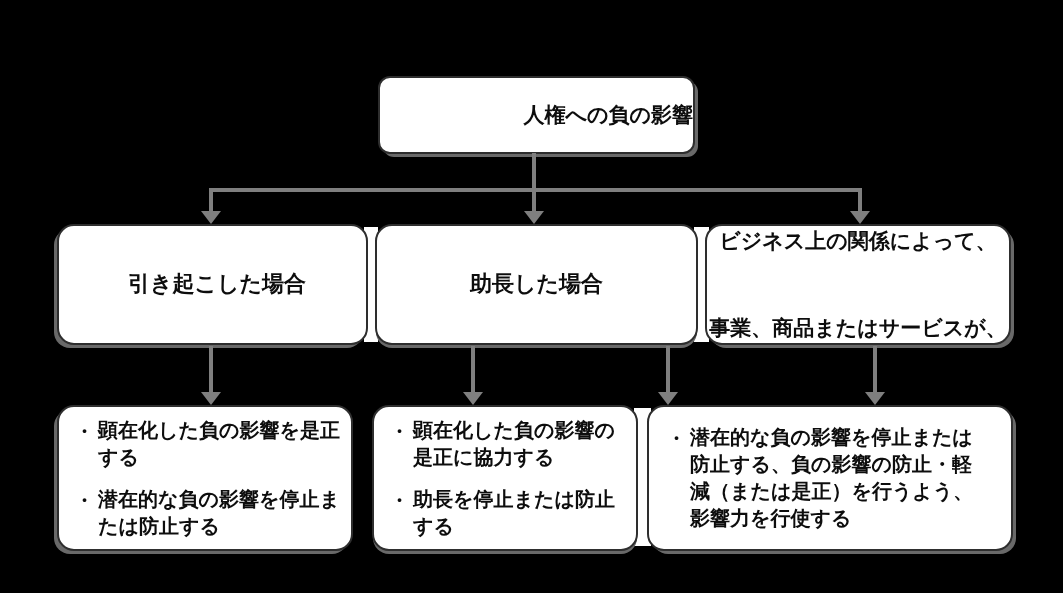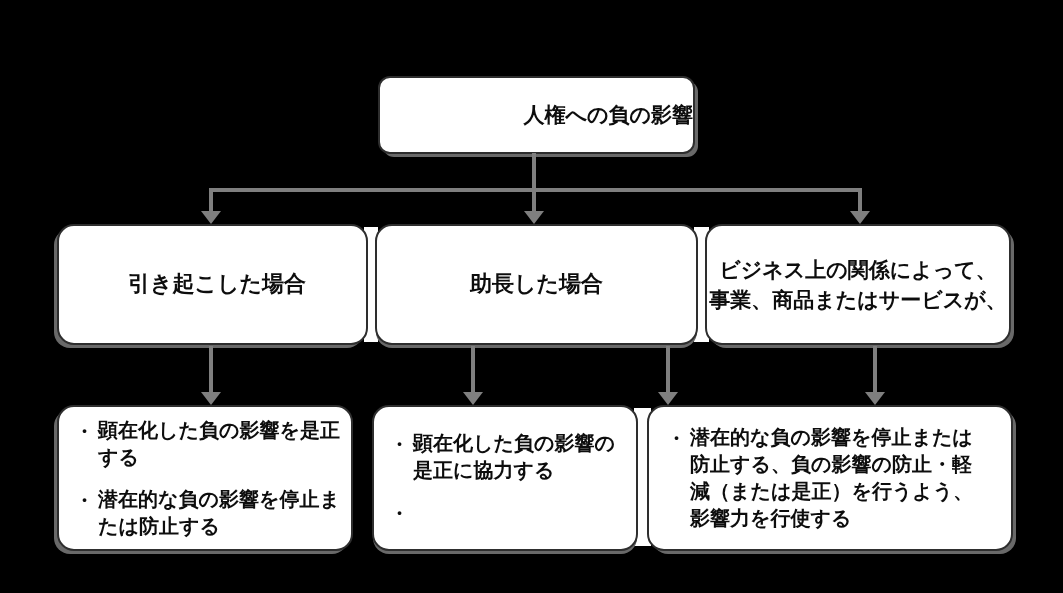--- a/index.html
+++ b/index.html
@@ -96,21 +96,21 @@
   <div class="arrow-head" style="left:524px; top:211px;"></div>
   <div class="vline" style="left:858px; top:190px; width:4px; height:21px;"></div>
   <div class="arrow-head" style="left:850px; top:211px;"></div>
 
   <div class="box shadow-l cond-label" style="left:57px; top:224px; width:311px; height:121px; border-radius:17px;">
     <span>引き起こした場合</span>
   </div>
   <div class="box shadow-d cond-label" style="left:375px; top:224px; width:323px; height:121px; border-radius:17px;">
     <span>助長した場合</span>
   </div>
-  <div class="box shadow-r cond-lines" style="left:705px; top:224px; width:306px; height:121px; border-radius:17px; flex-direction:column;">
+  <div class="box shadow-r cond-lines" style="left:705px; top:224px; width:306px; height:121px; border-radius:17px; flex-direction:column;justify-content:space-between;">
     <div>ビジネス上の関係によって、</div>
     <div>事業、商品またはサービスが、</div>
   </div>
 
   <div class="vline" style="left:209px; top:346px; width:4px; height:46px;"></div>
   <div class="arrow-head" style="left:201px; top:392px;"></div>
 
   <div class="vline" style="left:471px; top:346px; width:4px; height:46px;"></div>
   <div class="arrow-head" style="left:463px; top:392px;"></div>
 
@@ -131,20 +131,21 @@
     </div>
   </div>
 
   <div class="box shadow-d bullets-box" style="left:372px; top:405px; width:266px; height:146px; border-radius:17px;">
     <div class="bullet-row">
       <span class="bullet-marker">•</span>
       <span class="bullet-text">顕在化した負の影響の是正に協力する</span>
     </div>
     <div class="bullet-row">
       <span class="bullet-marker">•</span>
+      <span class="bullet-text">助長を停止または防止する</span>
     </div>
   </div>
 
   <div class="box shadow-r bullets-box" style="left:647px; top:405px; width:366px; height:146px; border-radius:17px; padding-left:14px; padding-right:22px;">
     <div class="bullet-row">
       <span class="bullet-marker">•</span>
       <span class="bullet-text">潜在的な負の影響を停止または防止する、負の影響の防止・軽減（または是正）を行うよう、影響力を行使する</span>
     </div>
   </div>
 

